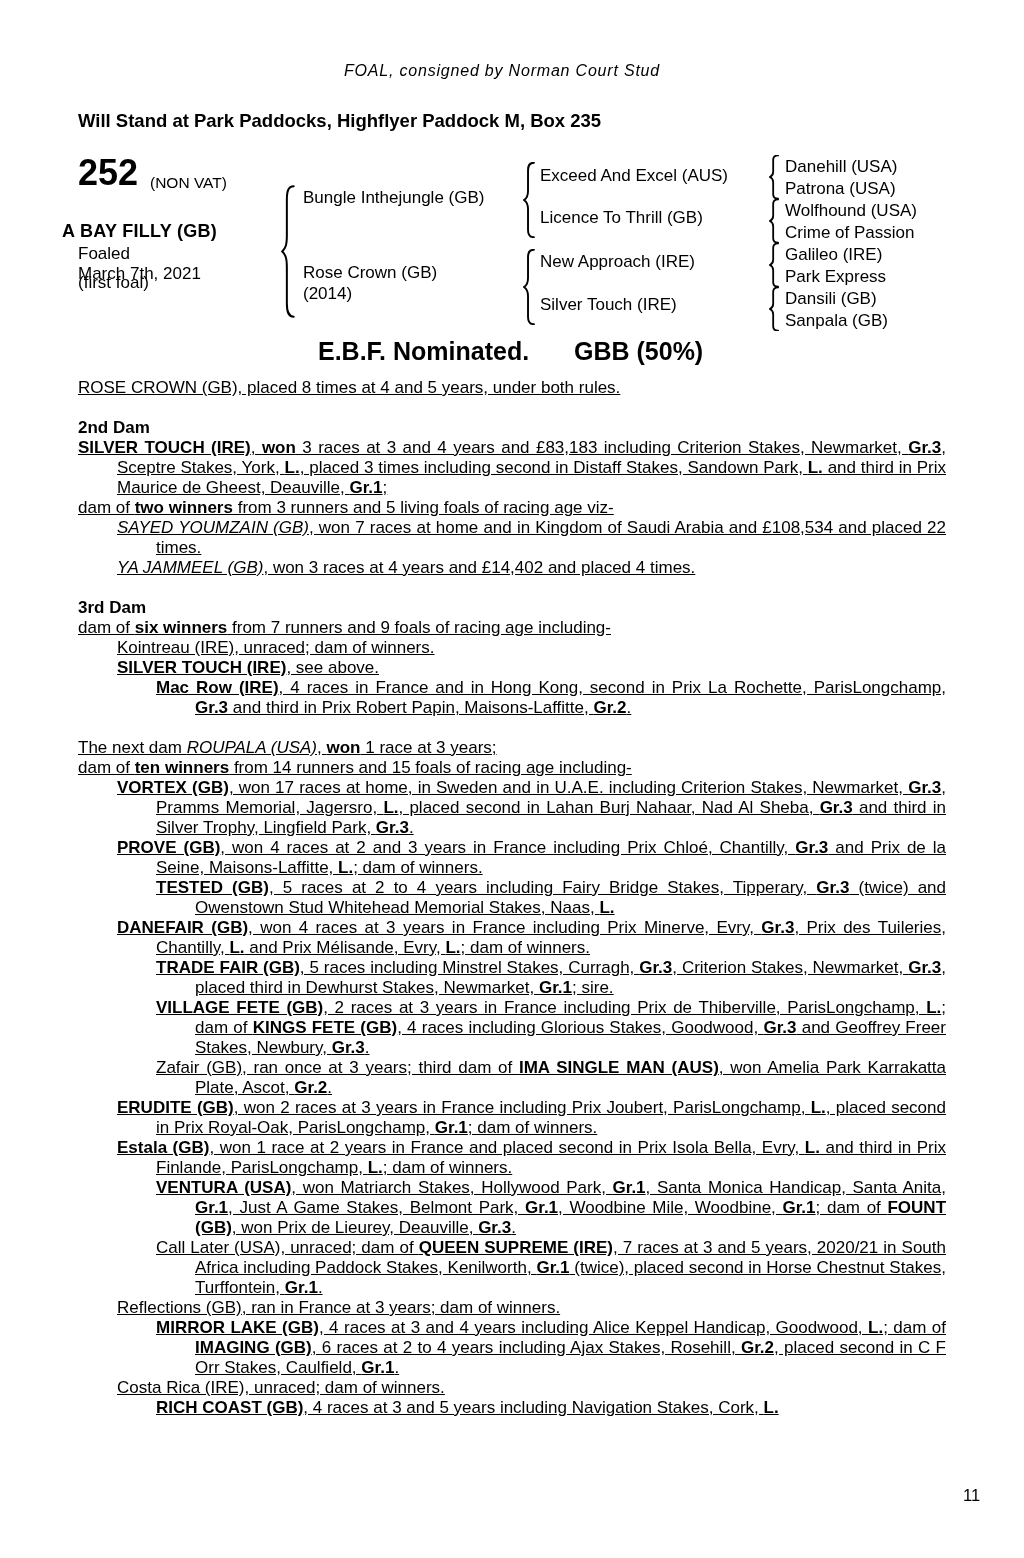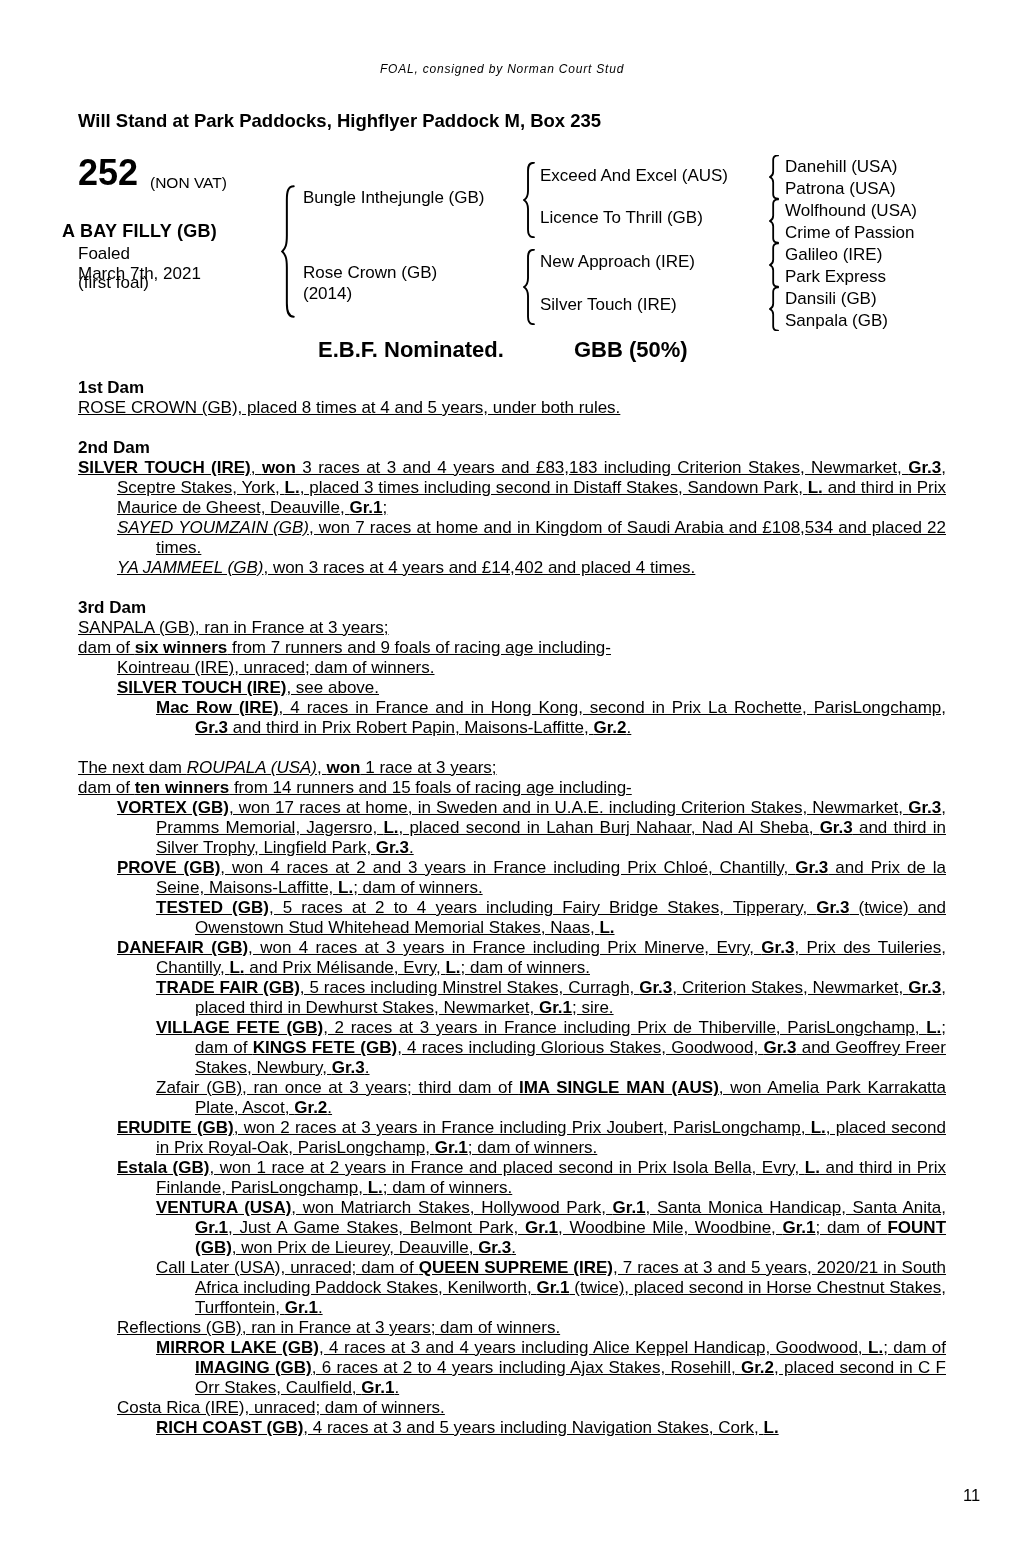--- a/index.html
+++ b/index.html
@@ -2,21 +2,21 @@
 <html><head>
 <meta charset="utf-8">
 <style>
   html,body{margin:0;padding:0;}
   body{
     width:1024px;height:1558px;background:#ffffff;color:#000;
     font-family:"Liberation Sans",sans-serif;position:relative;overflow:hidden;
   }
   .abs{position:absolute;}
   .consignor{top:62px;left:0;width:1004px;text-align:center;font-style:italic;
-    font-size:12px;letter-spacing:0.8px;}
+    font-size:16px;letter-spacing:0.8px;}
   .stand-line{left:78px;top:110px;font-weight:bold;font-size:18.5px;}
   .lot-number{left:78px;top:154px;font-weight:bold;font-size:36px;line-height:38px;}
   .lot-vat{left:150px;top:174px;font-size:15.5px;}
   .lot-name{left:62px;top:221px;font-weight:bold;font-size:18px;letter-spacing:0.3px;}
   .ped{font-size:17px;line-height:20px;white-space:nowrap;}
   .foaled{left:78px;top:244px;}
   .foal-date{left:78px;top:264px;}
   .foal-note{left:78px;top:273px;text-align:center;}
   .sire-name{left:303px;top:188px;}
   .dam-name{left:303px;top:263px;}
@@ -28,21 +28,21 @@
   .gg{left:785px;}
   .gg1{top:157px;}.gg2{top:179px;}.gg3{top:201px;}.gg4{top:223px;}
   .gg5{top:245px;}.gg6{top:267px;}.gg7{top:289px;}.gg8{top:311px;}
   .brace{position:absolute;}
   .brace svg{display:block;width:100%;height:100%;}
   .brace-big{left:281px;top:185px;width:14px;height:133px;}
   .brace-mid1{left:523px;top:162px;width:12px;height:76px;}
   .brace-mid2{left:523px;top:249px;width:12px;height:76px;}
   .brace-sm{left:769px;width:10px;height:44px;}
   .brace-sm1{top:155px;}.brace-sm2{top:199px;}.brace-sm3{top:243px;}.brace-sm4{top:287px;}
-  .ebf{top:337px;font-weight:bold;font-size:22px;}
+  .ebf{top:337px;font-weight:bold;font-size:25px;}
   .ebf1{left:318px;}
   .ebf2{left:574px;}
   .catalogue-text{left:78px;top:378px;width:868px;font-size:17px;line-height:20px;}
   .section{margin-bottom:20px;}
   .section:last-child{margin-bottom:0;}
   .section-heading{font-weight:bold;}
   .para{text-align:justify;text-decoration:underline;}
   .indent0{padding-left:39px;text-indent:-39px;}
   .indent1{padding-left:78px;text-indent:-39px;}
   .indent2{padding-left:117px;text-indent:-39px;}
@@ -113,32 +113,31 @@
 <div class="abs ped gg gg5">Galileo (IRE)</div>
 <div class="abs ped gg gg6">Park Express</div>
 <div class="abs ped gg gg7">Dansili (GB)</div>
 <div class="abs ped gg gg8">Sanpala (GB)</div>
 
 <div class="abs ebf ebf1">E.B.F. Nominated.</div>
 <div class="abs ebf ebf2">GBB (50%)</div>
 
 <div class="abs catalogue-text">
     <div class="section">
-      <div class="section-heading">1st Dam</div>
       <div class="para indent0"><span>ROSE CROWN (GB), placed 8 times at 4 and 5 years, under both rules.</span></div>
     </div>
     <div class="section">
       <div class="section-heading">2nd Dam</div>
       <div class="para indent0"><b>SILVER TOUCH (IRE)</b><span>, </span><b>won</b><span> 3 races at 3 and 4 years and £83,183 including Criterion Stakes, Newmarket, </span><b>Gr.3</b><span>, Sceptre Stakes, York, </span><b>L.</b><span>, placed 3 times including second in Distaff Stakes, Sandown Park, </span><b>L.</b><span> and third in Prix Maurice de Gheest, Deauville, </span><b>Gr.1</b><span>;</span></div>
+      <div class="para indent0"><span>dam of </span><b>two winners</b><span> from 3 runners and 5 living foals of racing age viz-</span></div>
       <div class="para indent1"><i>SAYED YOUMZAIN (GB)</i><span>, won 7 races at home and in Kingdom of Saudi Arabia and £108,534 and placed 22 times.</span></div>
       <div class="para indent1"><i>YA JAMMEEL (GB)</i><span>, won 3 races at 4 years and £14,402 and placed 4 times.</span></div>
     </div>
     <div class="section">
       <div class="section-heading">3rd Dam</div>
-      <div class="para indent0"><span>SANPALA (GB), ran in France at 3 years;</span></div>
       <div class="para indent0"><span>dam of </span><b>six winners</b><span> from 7 runners and 9 foals of racing age including-</span></div>
       <div class="para indent1"><span>Kointreau (IRE), unraced; dam of winners.</span></div>
       <div class="para indent1"><b>SILVER TOUCH (IRE)</b><span>, see above.</span></div>
       <div class="para indent2"><b>Mac Row (IRE)</b><span>, 4 races in France and in Hong Kong, second in Prix La Rochette, ParisLongchamp, </span><b>Gr.3</b><span> and third in Prix Robert Papin, Maisons-Laffitte, </span><b>Gr.2</b><span>.</span></div>
     </div>
     <div class="section">
       <div class="para indent0"><span>The next dam </span><i>ROUPALA (USA)</i><span>, </span><b>won</b><span> 1 race at 3 years;</span></div>
       <div class="para indent0"><span>dam of </span><b>ten winners</b><span> from 14 runners and 15 foals of racing age including-</span></div>
       <div class="para indent1"><b>VORTEX (GB)</b><span>, won 17 races at home, in Sweden and in U.A.E. including Criterion Stakes, Newmarket, </span><b>Gr.3</b><span>, Pramms Memorial, Jagersro, </span><b>L.</b><span>, placed second in Lahan Burj Nahaar, Nad Al Sheba, </span><b>Gr.3</b><span> and third in Silver Trophy, Lingfield Park, </span><b>Gr.3</b><span>.</span></div>
       <div class="para indent1"><b>PROVE (GB)</b><span>, won 4 races at 2 and 3 years in France including Prix Chloé, Chantilly, </span><b>Gr.3</b><span> and Prix de la Seine, Maisons-Laffitte, </span><b>L.</b><span>; dam of winners.</span></div>

